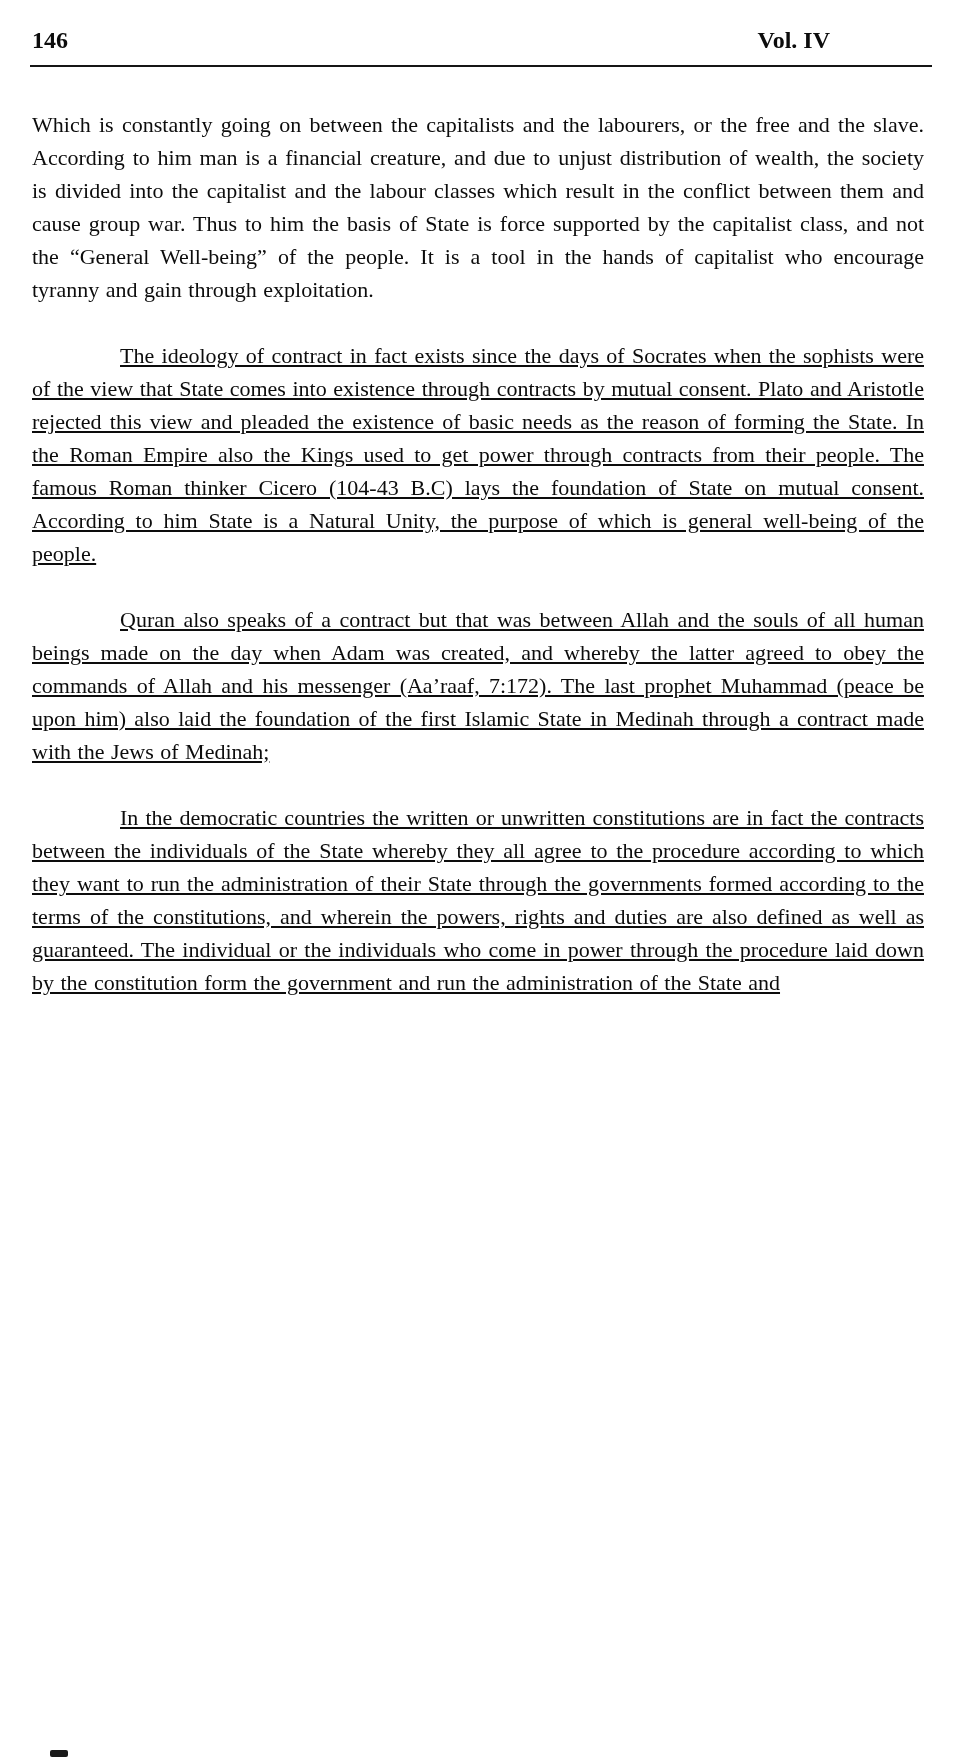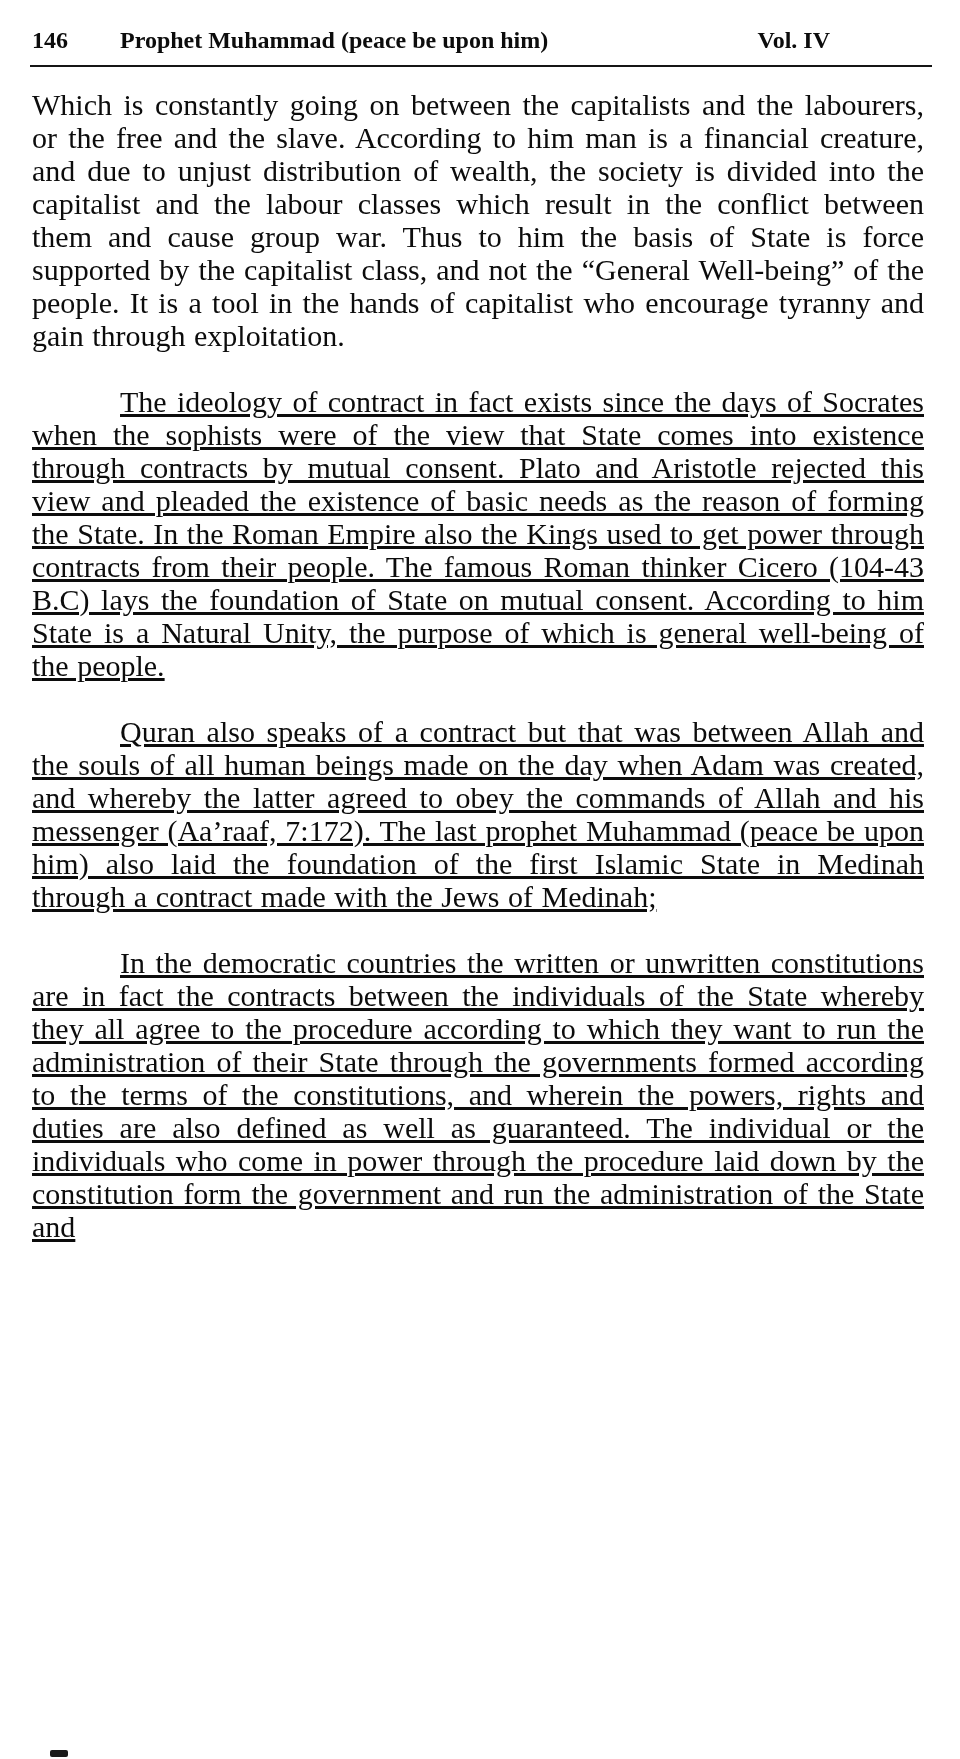--- a/index.html
+++ b/index.html
@@ -32,22 +32,22 @@
   }
   .page-header .page-title {
     flex: 1;
   }
   .header-rule {
     height: 0;
     border-top: 2px solid #151515;
     margin: 10px 28px 0 30px;
   }
   .content {
-    padding: 21px 36px 0 32px;
-    font-size: 30px;
+    padding: 41px 36px 0 32px;
+    font-size: 22px;
     line-height: 33px;
     text-align: justify;
     word-spacing: 1px;
   }
   .content p {
     margin: 0 0 33px 0;
   }
   .content p.indented {
     text-indent: 88px;
     text-decoration: underline;
@@ -62,21 +62,20 @@
     border-radius: 2px;
   }
 </style>
 </head>
 <body>
 
 <div class="page">
 
   <header class="page-header">
     <span class="page-number">146</span>
-    <span class="page-title">Prophet Muhammad (peace be upon him)</span>
     <span class="volume">Vol. IV</span>
   </header>
 
   <div class="header-rule"></div>
 
   <main class="content">
     <p>Which is constantly going on between the capitalists and the labourers, or the free and the slave. According to him man is a financial creature, and due to unjust distribution of wealth, the society is divided into the capitalist and the labour classes which result in the conflict between them and cause group war. Thus to him the basis of State is force supported by the capitalist class, and not the “General Well-being” of the people. It is a tool in the hands of capitalist who encourage tyranny and gain through exploitation.</p>
     <p class="indented">The ideology of contract in fact exists since the days of Socrates when the sophists were of the view that State comes into existence through contracts by mutual consent. Plato and Aristotle rejected this view and pleaded the existence of basic needs as the reason of forming the State. In the Roman Empire also the Kings used to get power through contracts from their people. The famous Roman thinker Cicero (104-43 B.C) lays the foundation of State on mutual consent. According to him State is a Natural Unity, the purpose of which is general well-being of the people.</p>
     <p class="indented">Quran also speaks of a contract but that was between Allah and the souls of all human beings made on the day when Adam was created, and whereby the latter agreed to obey the commands of Allah and his messenger (Aa’raaf, 7:172). The last prophet Muhammad (peace be upon him) also laid the foundation of the first Islamic State in Medinah through a contract made with the Jews of Medinah;</p>
     <p class="indented">In the democratic countries the written or unwritten constitutions are in fact the contracts between the individuals of the State whereby they all agree to the procedure according to which they want to run the administration of their State through the governments formed according to the terms of the constitutions, and wherein the powers, rights and duties are also defined as well as guaranteed. The individual or the individuals who come in power through the procedure laid down by the constitution form the government and run the administration of the State and</p>

